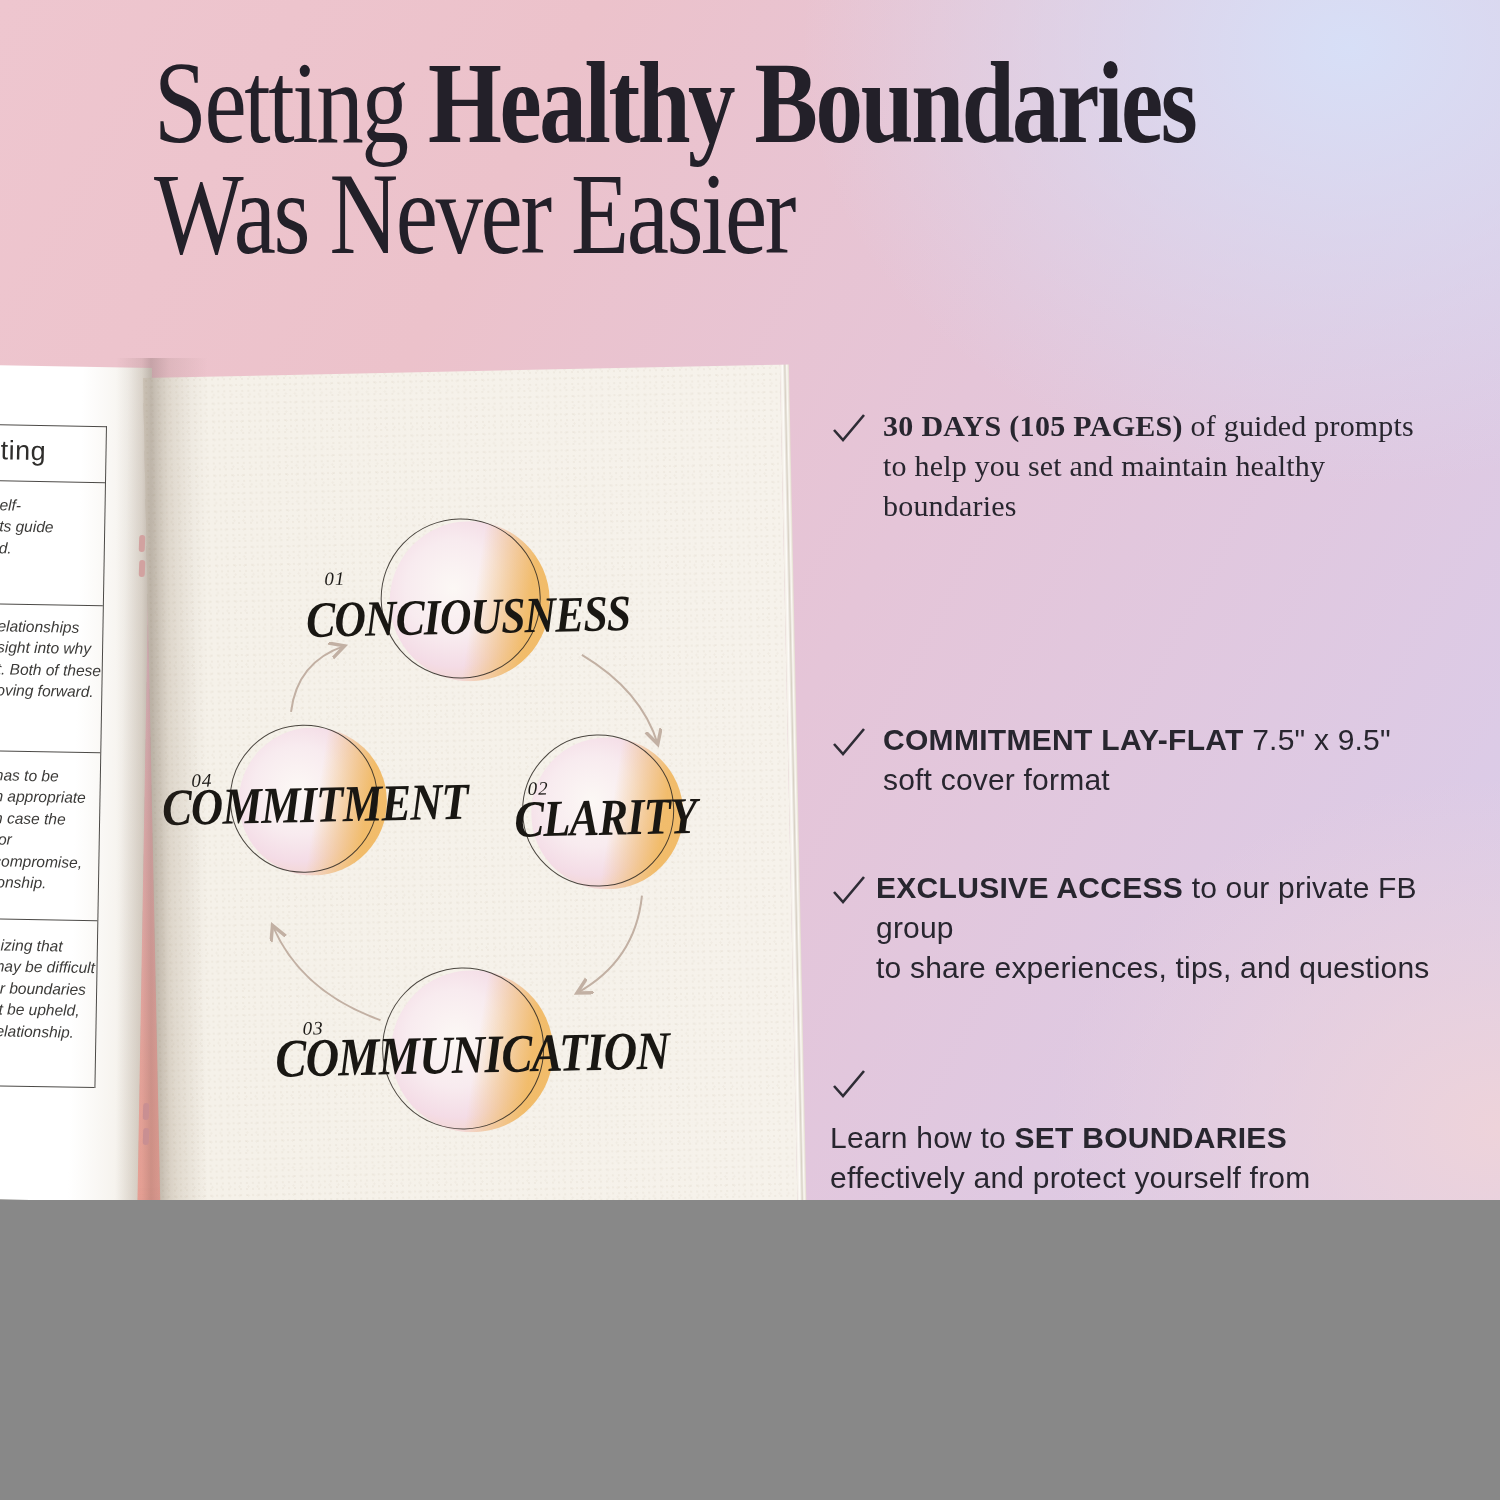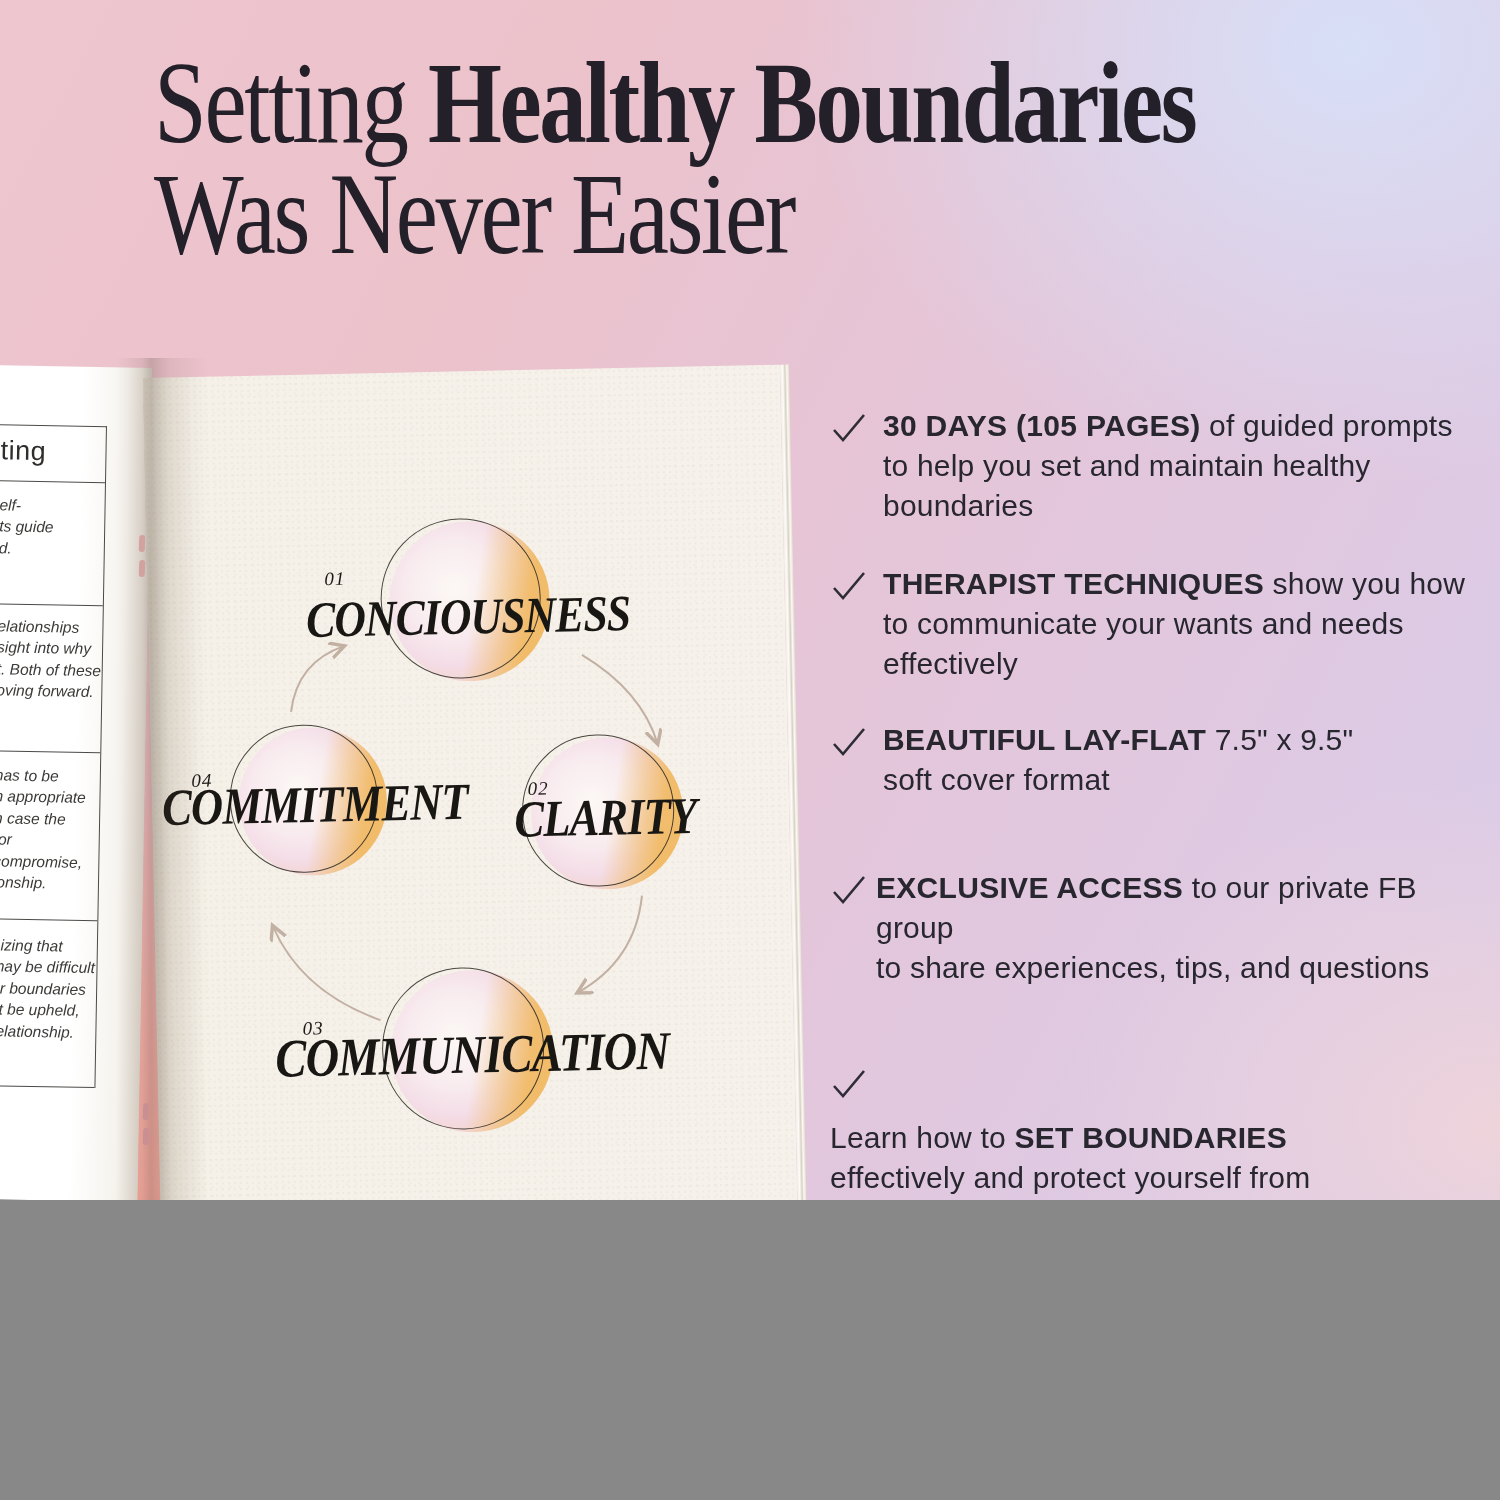--- a/index.html
+++ b/index.html
@@ -169,41 +169,33 @@
     <div class="step-word" style="left:315px;top:654px;font-size:50px;">COMMUNICATION</div>
     <div class="step-word" style="left:163px;top:402px;">COMMITMENT</div>
   </div>
 
   <div class="gutter"></div>
   <div class="stitch" style="left:139px;top:535px;background:#d2a2a0;"></div>
   <div class="stitch" style="left:139px;top:560px;background:#d2a2a0;"></div>
   <div class="stitch" style="left:143px;top:1103px;background:#c98f92;"></div>
   <div class="stitch" style="left:143px;top:1128px;background:#c98f92;"></div>
 
-  <div class="feat" style="top:406px;">
+  <div class="feat" style="top:406px;font-family:Liberation Serif, serif;">
     <svg class="check" width="38" height="34" viewBox="0 0 38 34">
         <polyline points="4,19 13,29 34,4" fill="none" stroke="#2e2c35" stroke-width="2.6"></polyline>
       </svg>
     <div class="feat-text"><span></span><b>30 DAYS (105 PAGES)</b><span> of guided prompts
 to help you set and maintain healthy
 boundaries</span></div>
   </div>
-  <div class="feat" style="top:564px;">
-    <svg class="check" width="38" height="34" viewBox="0 0 38 34">
-        <polyline points="4,19 13,29 34,4" fill="none" stroke="#2e2c35" stroke-width="2.6"></polyline>
-      </svg>
-    <div class="feat-text"><span></span><b>THERAPIST TECHNIQUES</b><span> show you how
-to communicate your wants and needs
-effectively</span></div>
-  </div>
   <div class="feat" style="top:720px;">
     <svg class="check" width="38" height="34" viewBox="0 0 38 34">
         <polyline points="4,19 13,29 34,4" fill="none" stroke="#2e2c35" stroke-width="2.6"></polyline>
       </svg>
-    <div class="feat-text"><span></span><b>BEAUTIFUL LAY-FLAT</b><span> 7.5" x 9.5"
+    <div class="feat-text"><span></span><b>COMMITMENT LAY-FLAT</b><span> 7.5" x 9.5"
 soft cover format</span></div>
   </div>
   <div class="feat" style="top:868px;gap:8px;">
     <svg class="check" width="38" height="34" viewBox="0 0 38 34">
         <polyline points="4,19 13,29 34,4" fill="none" stroke="#2e2c35" stroke-width="2.6"></polyline>
       </svg>
     <div class="feat-text"><span></span><b>EXCLUSIVE ACCESS</b><span> to our private FB group
 to share experiences, tips, and questions</span></div>
   </div>
   <div class="feat" style="top:1060px;flex-direction:column;">

